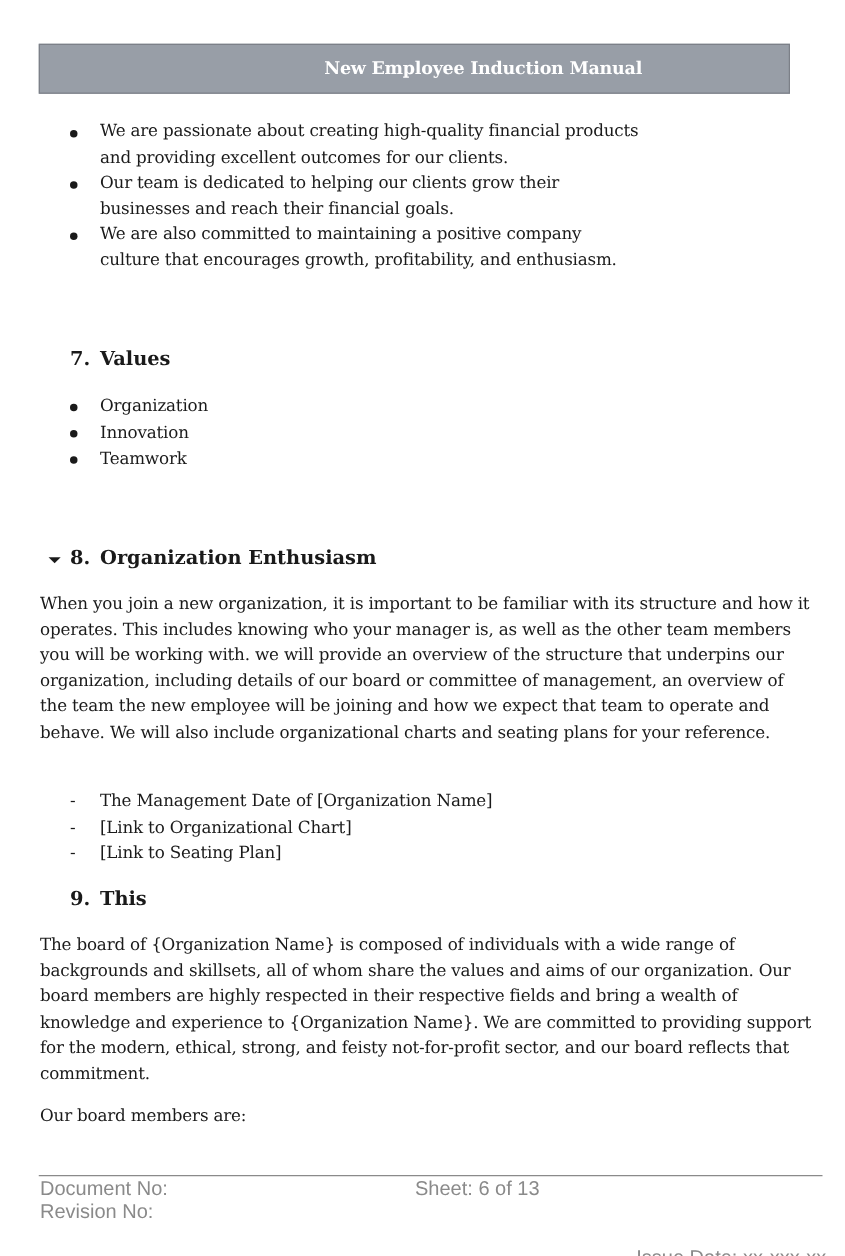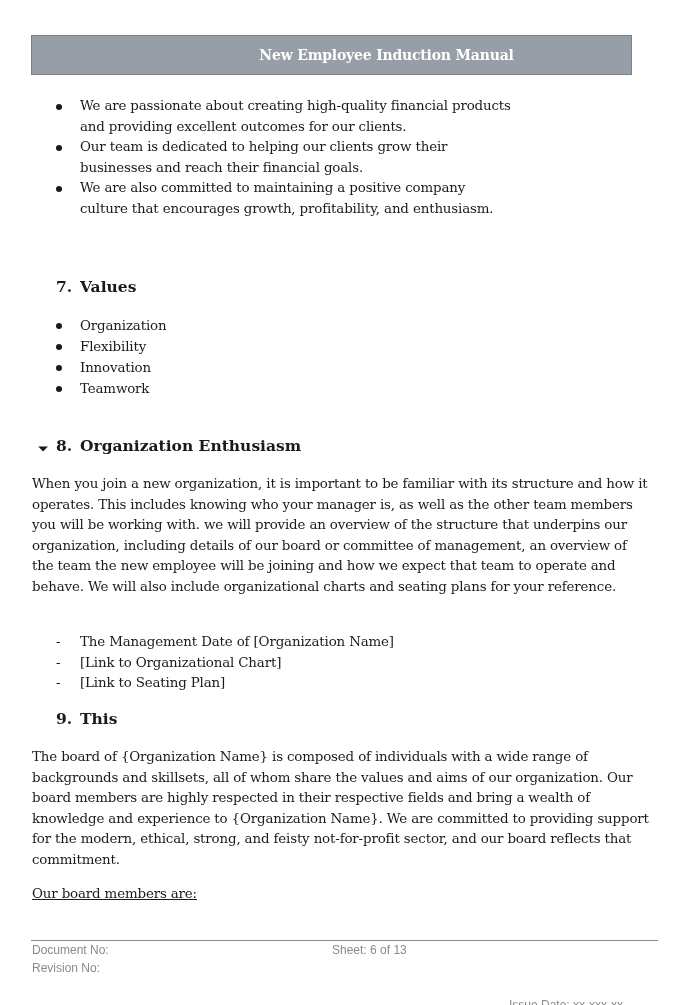--- a/index.html
+++ b/index.html
@@ -33,25 +33,25 @@
     ul.dashes li .dash { position: absolute; left: 56px; top: 0; }
     .heading {
       position: absolute; font-weight: bold; font-size: 15.5px;
       display: flex; align-items: center;
     }
     .heading .num { width: 24px; }
     .collapse-tri {
       position: absolute; left: 40px; font-size: 9px;
     }
     .para { position: absolute; left: 32px; width: 620px; }
-    .underline { text-decoration: underline; }
+    .underline { }
     .footer-line { position: absolute; left: 31px; top: 940px; width: 627px; height: 1px; background: #8a8a8a; }
     .footer-text {
       position: absolute; font-family: "Liberation Sans", "DejaVu Sans", sans-serif;
-      font-size: 12px; color: #8a8a8a;
+      font-size: 16px; color: #8a8a8a;
     }
   </style>
 </head>
 <body>
 
 <div class="page">
 
   <div class="header-box">
     <span class="header-title">New Employee Induction Manual</span>
   </div>
@@ -61,21 +61,20 @@
     <li><span class="bullet"></span><span>Our team is dedicated to helping our clients grow their businesses and reach their financial goals.</span></li>
     <li><span class="bullet"></span><span>We are also committed to maintaining a positive company culture that encourages growth, profitability, and enthusiasm.</span></li>
   </ul>
 
   <div class="heading" style="left:56px; top:277px;">
     <span class="num">7.</span>
     <span>Values</span>
   </div>
   <ul class="bullets txt" style="top:315px; line-height:21px;">
     <li><span class="bullet"></span><span>Organization</span></li>
-    <li><span class="bullet"></span><span>Flexibility</span></li>
     <li><span class="bullet"></span><span>Innovation</span></li>
     <li><span class="bullet"></span><span>Teamwork</span></li>
   </ul>
 
   <span class="collapse-tri" style="top:441px; transform: rotate(45deg);">◢</span>
   <div class="heading" style="left:56px; top:436px;">
     <span class="num">8.</span>
     <span>Organization Enthusiasm</span>
   </div>
   <div class="para txt" style="top:474px;">When you join a new organization, it is important to be familiar with its structure and how it operates. This includes knowing who your manager is, as well as the other team members you will be working with. we will provide an overview of the structure that underpins our organization, including details of our board or committee of management, an overview of the team the new employee will be joining and how we expect that team to operate and behave. We will also include organizational charts and seating plans for your reference.</div>

